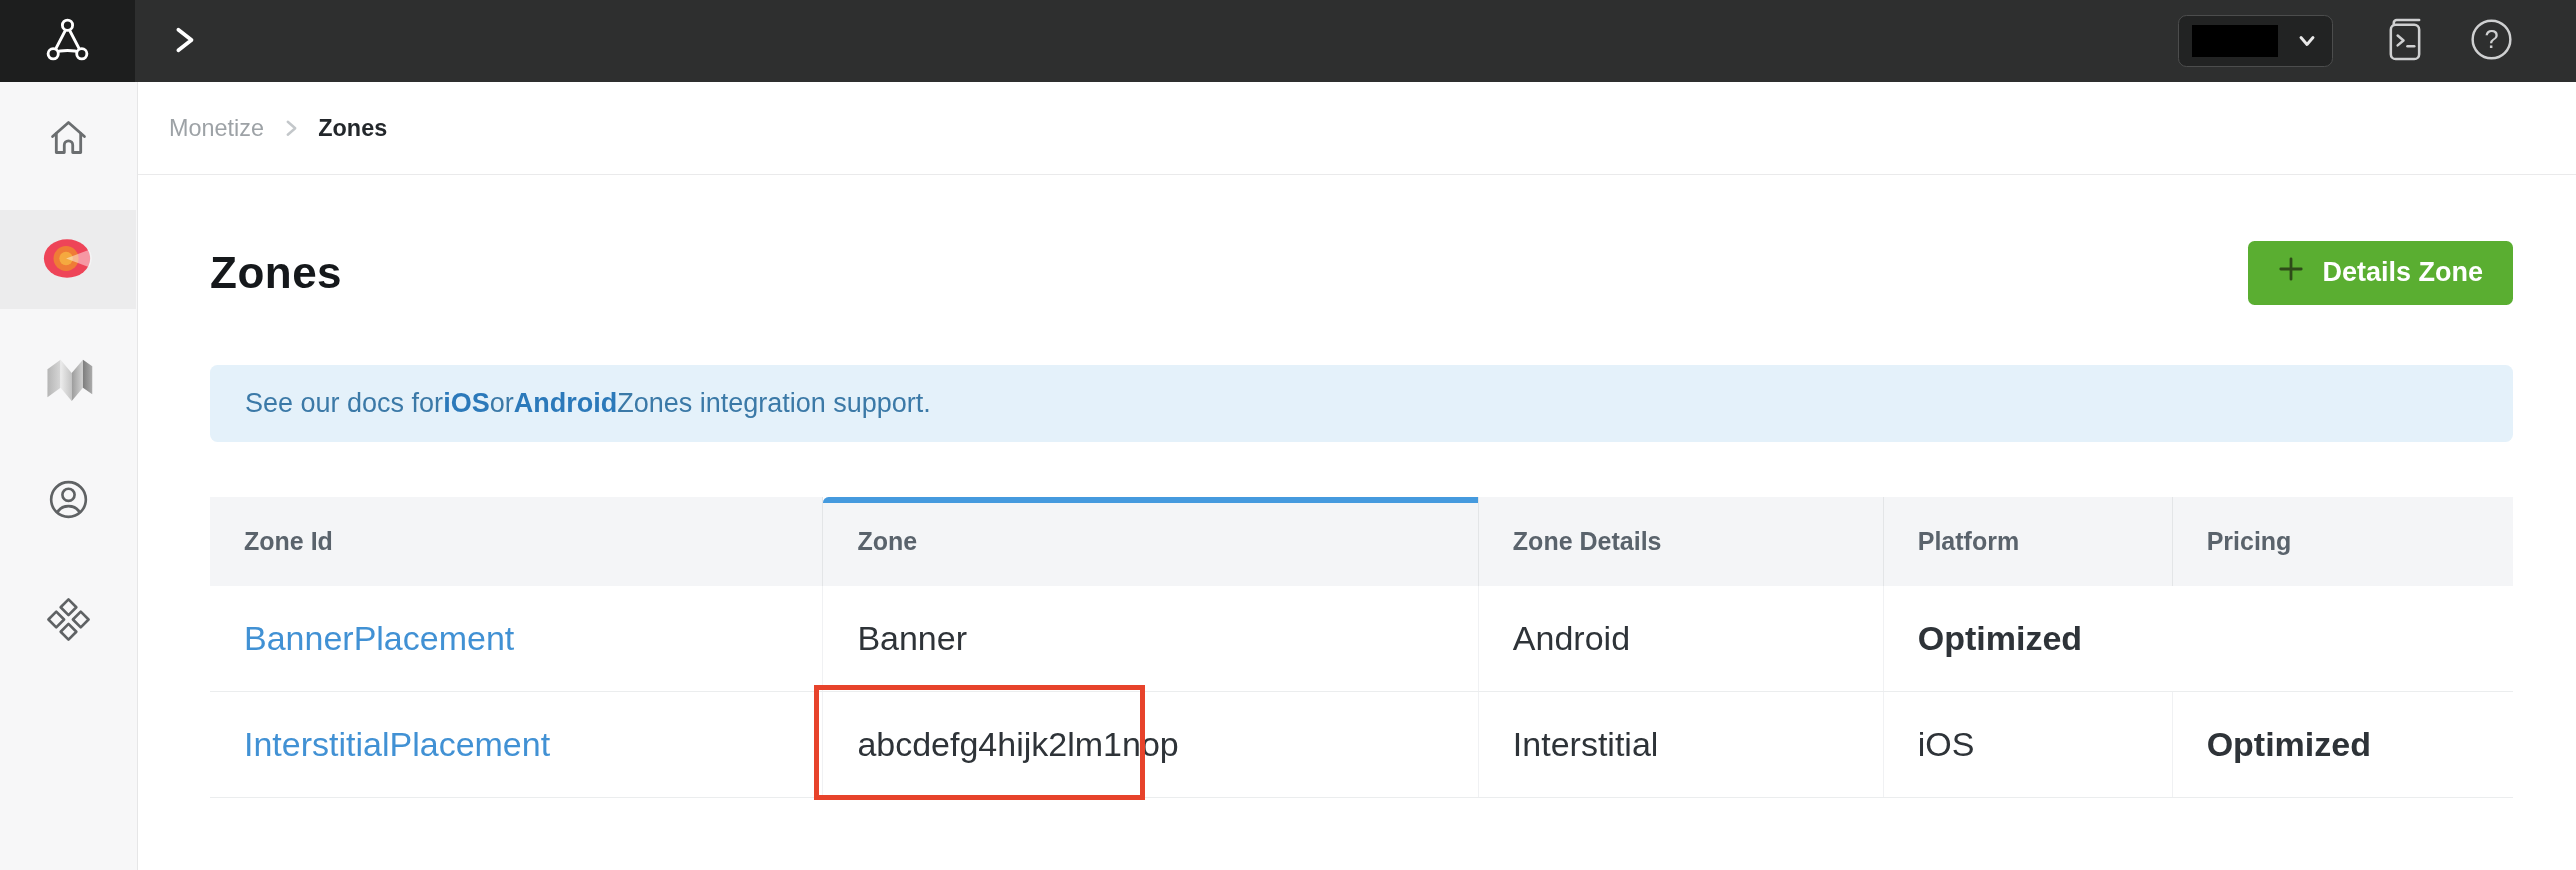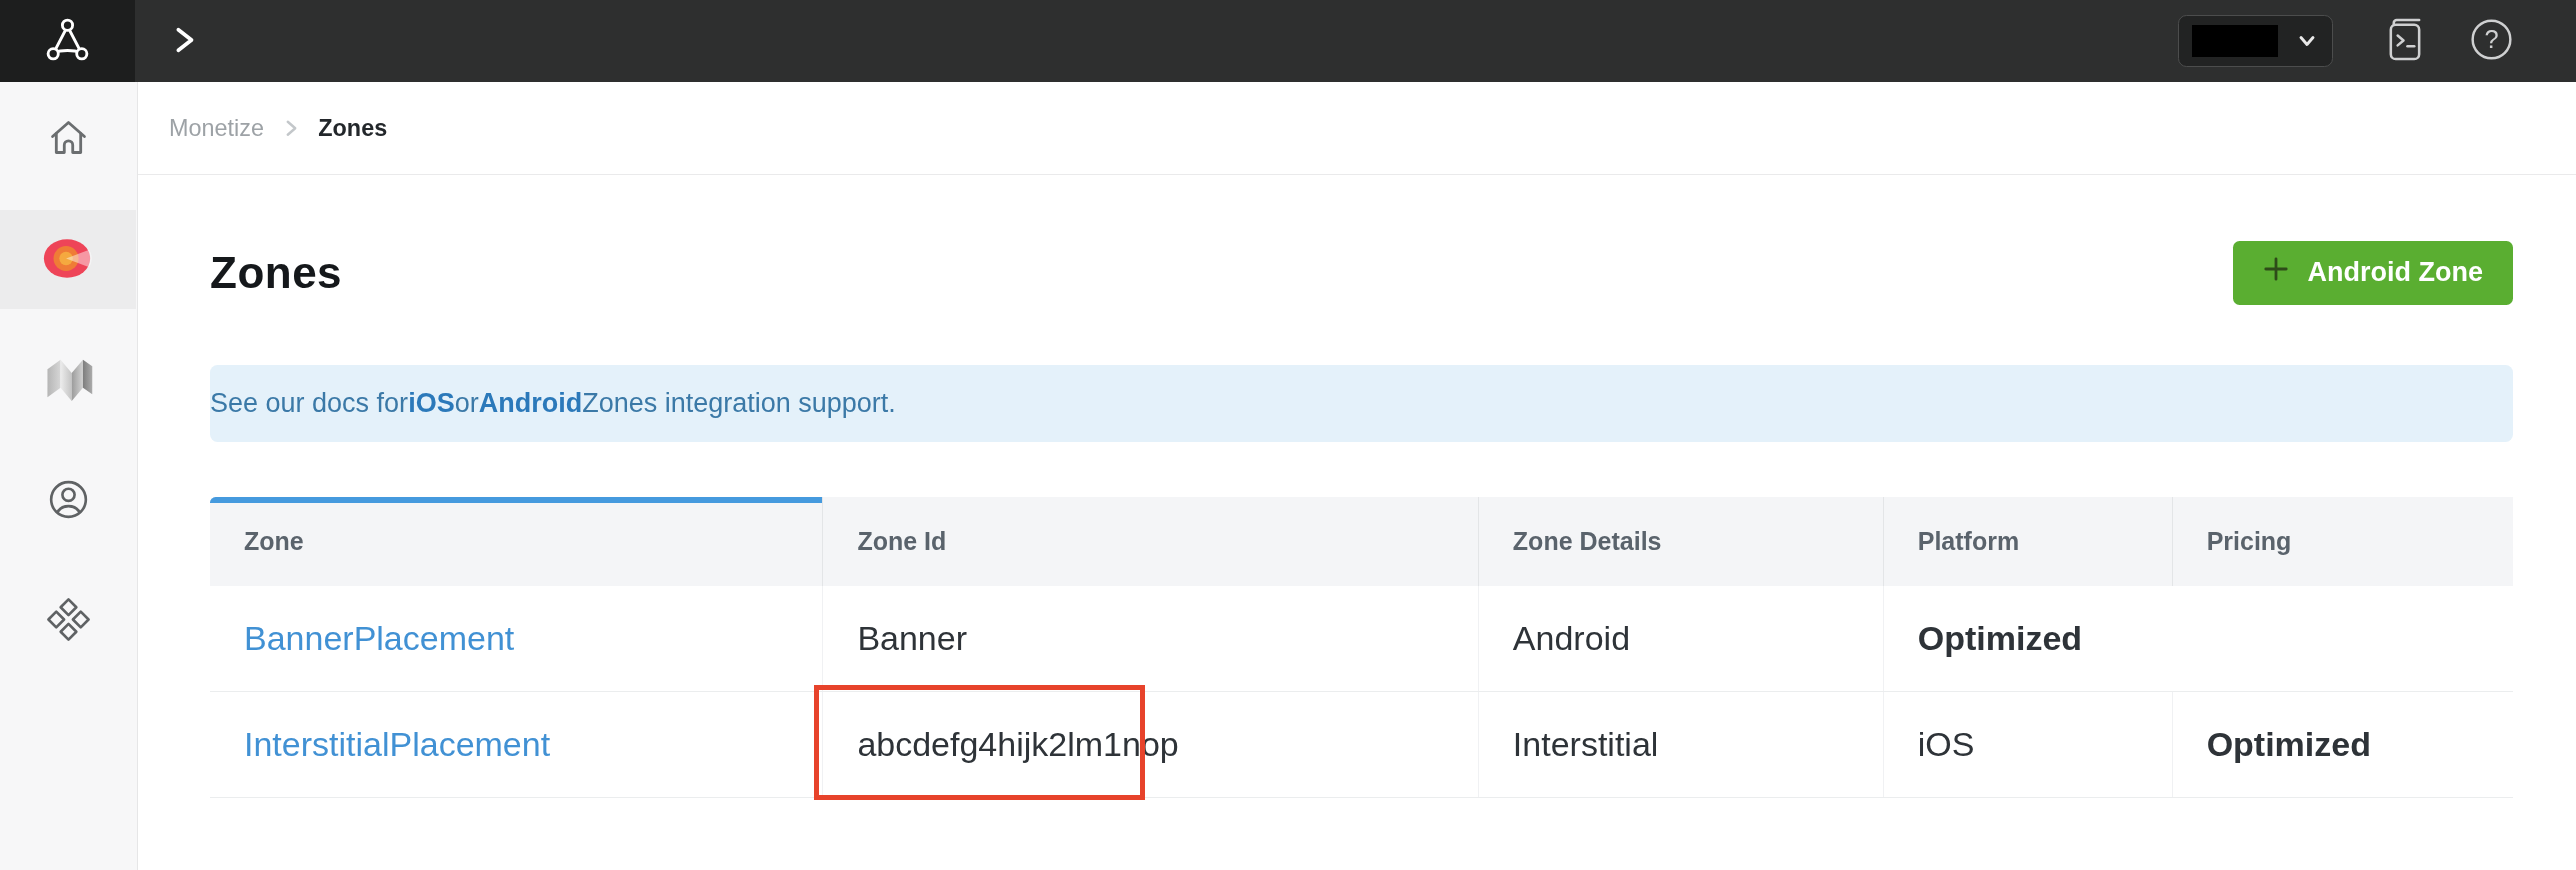--- a/index.html
+++ b/index.html
@@ -90,20 +90,21 @@
     background: #5aae31; border: none; border-radius: 6.5px;
     color: #ffffff; font-size: 27px; font-weight: bold;
     font-family: "Liberation Sans", sans-serif;
     display: flex; align-items: center; gap: 18.7px; cursor: pointer;
   }
 
   .info-banner {
     margin-top: 60px; height: 77px;
     background: #e4f1fa; border-radius: 7.5px;
     display: flex; align-items: center;
+    padding-left: 35px;
     font-size: 27px; color: #3b79a7;
   }
   .banner-link { color: #2b79ba; font-weight: bold; cursor: pointer; }
 
   
   .zones-table { margin-top: 55px; }
   .thead, .trow {
     display: grid;
     grid-template-columns: 656fr 701fr 433fr 309fr 364fr;
   }
@@ -275,36 +276,36 @@
 
   <div class="content">
     <div class="title-row">
       <h1 class="page-title">Zones</h1>
       <button class="create-btn">
         <span>
           <svg width="26" height="26" viewBox="0 0 28 28" fill="none">
             <path d="M14 3 V25 M3 14 H25" stroke="#2e4b19" stroke-width="3" stroke-linecap="round"></path>
           </svg>
         </span>
-        <span>Android Zone</span>
+        <span>Details Zone</span>
       </button>
     </div>
 
     <div class="info-banner">
       <span>See our docs for </span>
         <span class="banner-link">iOS</span>
         <span> or </span>
         <span class="banner-link">Android</span>
         <span> Zones integration support.</span>
     </div>
 
     <div class="zones-table">
       <div class="thead">
+        <div class="th">Zone Id</div>
         <div class="th sorted">Zone</div>
-        <div class="th">Zone Id</div>
         <div class="th">Zone Details</div>
         <div class="th">Platform</div>
         <div class="th">Pricing</div>
       </div>
 
       <div class="trow">
         <div class="td">
             <span class="zone-link">BannerPlacement</span>
           </div>
         <div class="td">Banner</div>

